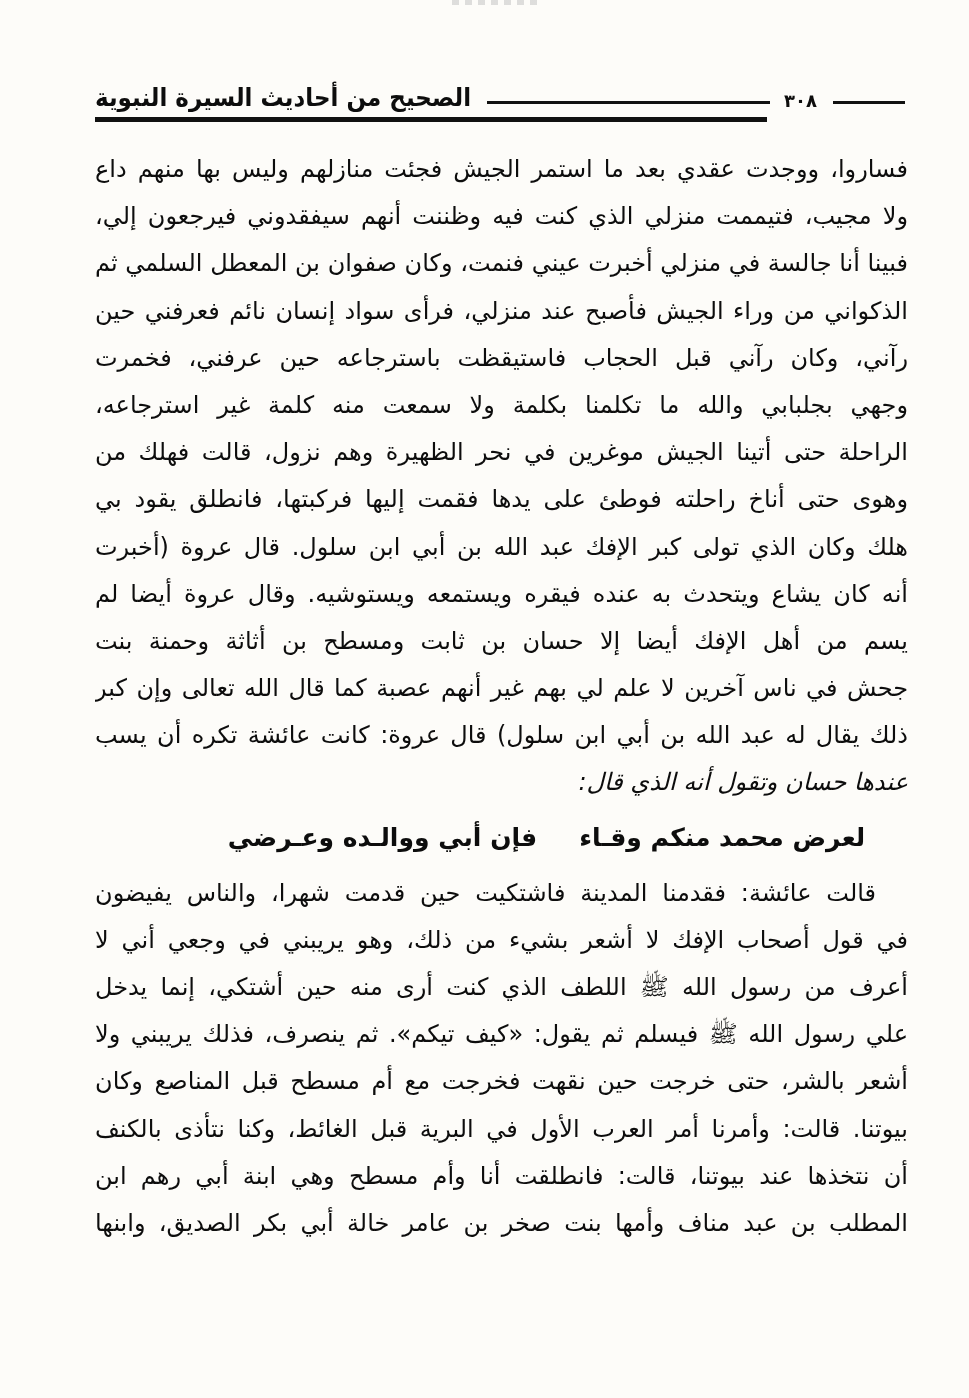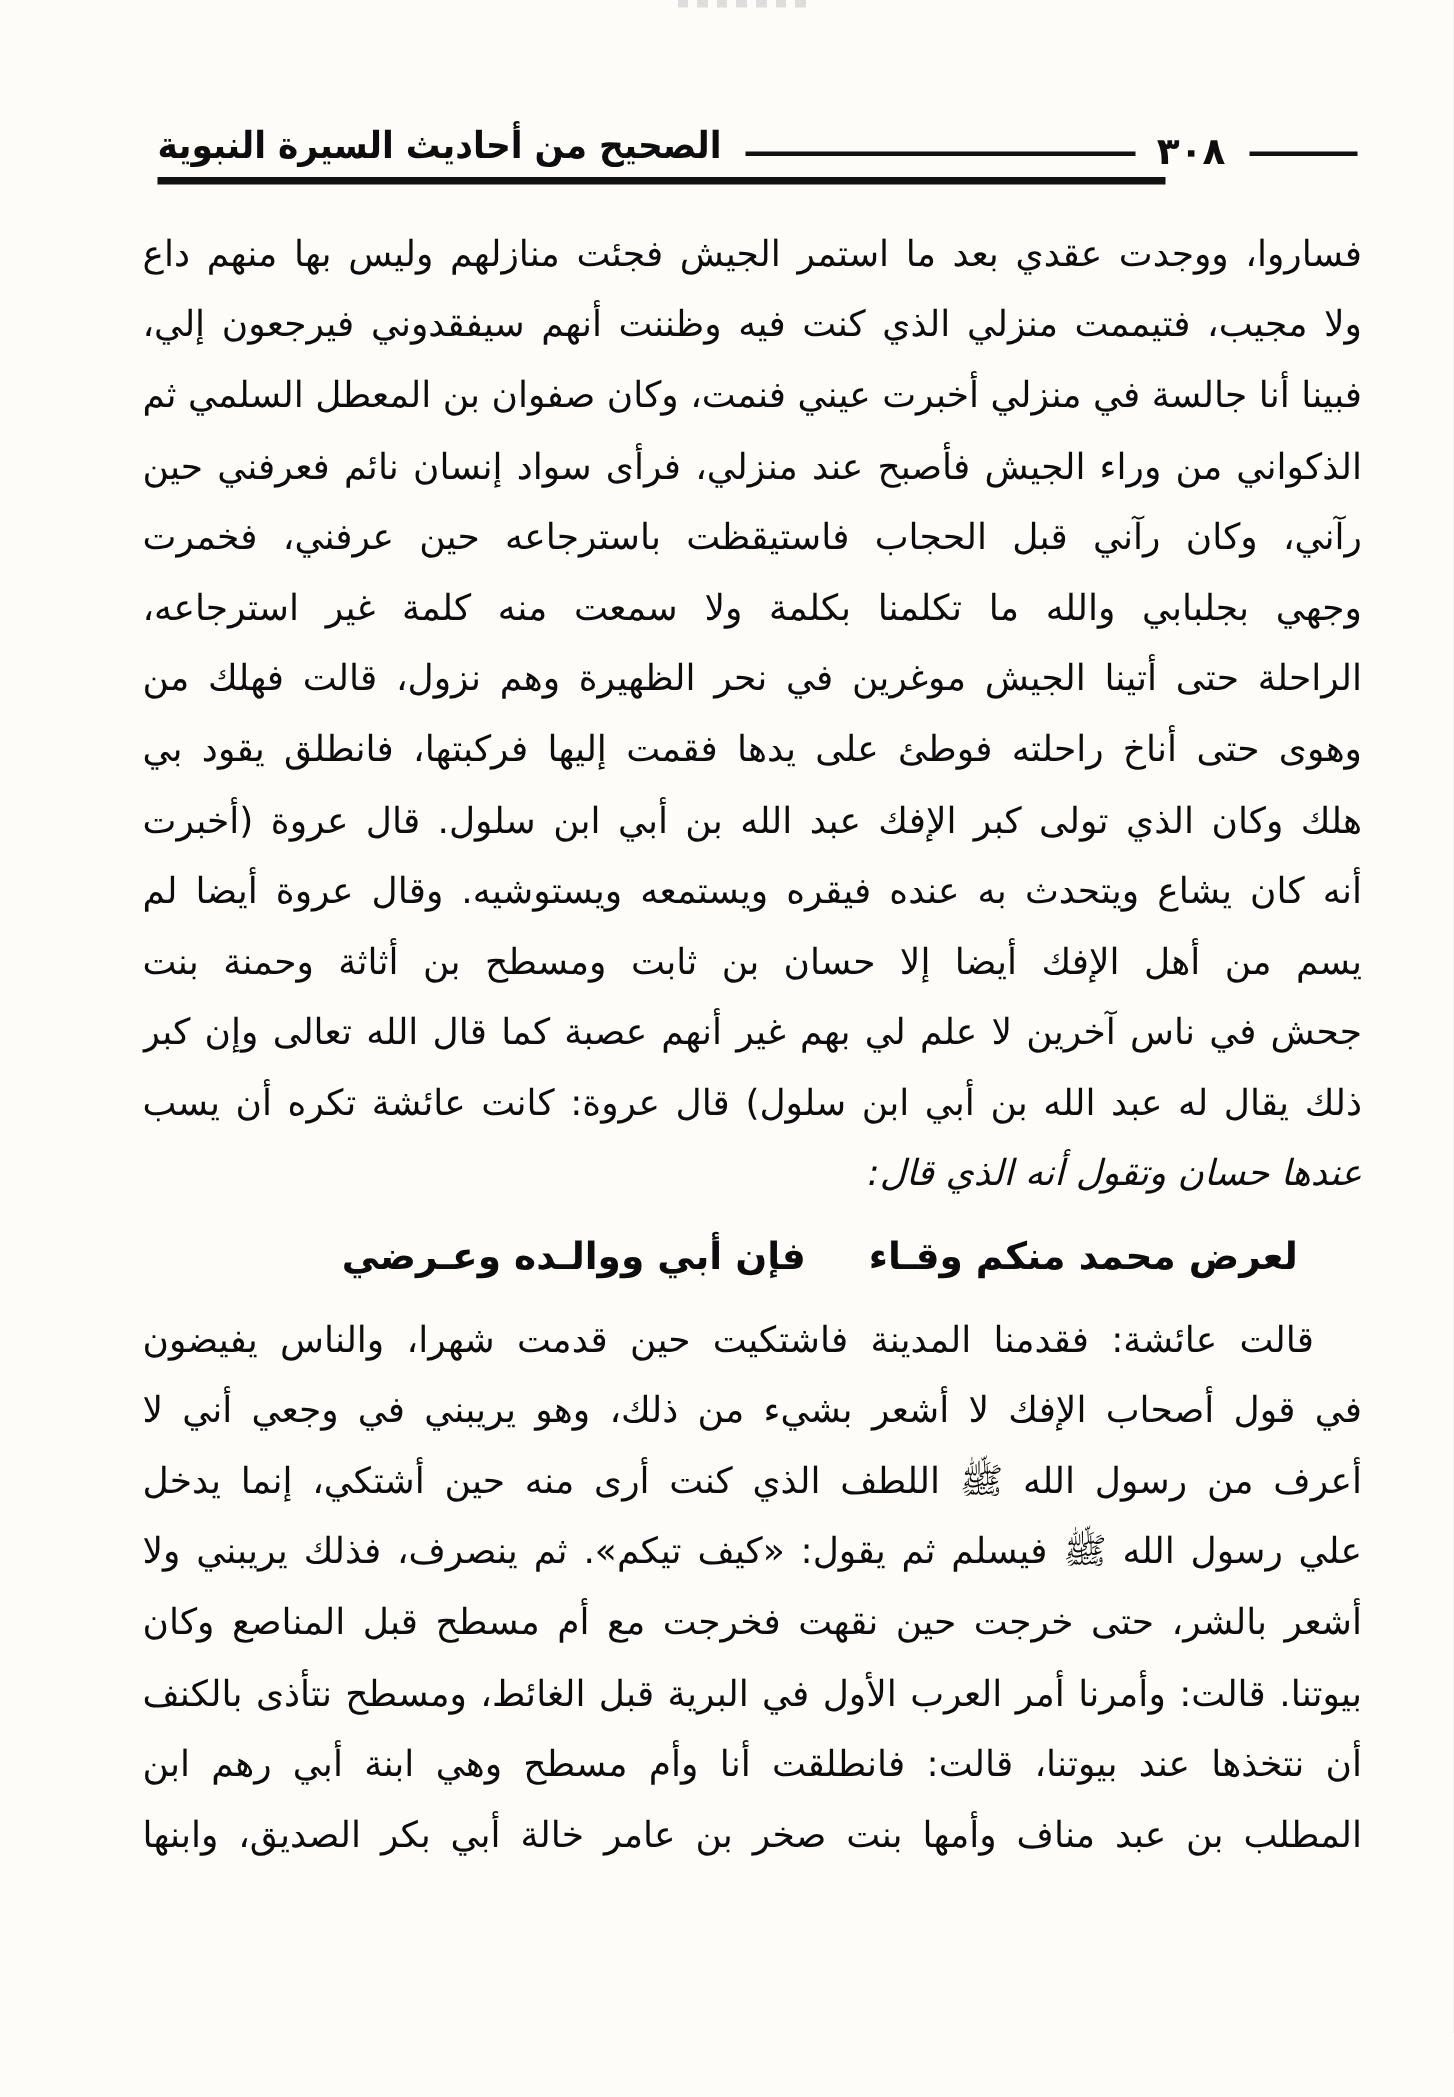--- a/index.html
+++ b/index.html
@@ -24,42 +24,42 @@
     left: 452px;
     width: 90px;
     height: 5px;
     background: repeating-linear-gradient(90deg, #c4c4c4 0 7px, transparent 7px 13px);
     opacity: 0.55;
   }
   
   .header {
     position: absolute;
     top: 80px;
-    left: 105px;
+    left: 95px;
     right: 64px;
   }
   .header-row {
     display: flex;
     align-items: center;
   }
   .book-title {
     font-size: 23px;
     font-weight: bold;
     white-space: nowrap;
     line-height: 34px;
     transform: scaleY(1.08);
   }
   .thin-rule {
     flex: 1;
     height: 3px;
     background: #111;
     margin: 10px 14px 0 16px;
   }
   .page-num {
-    font-size: 25px;
+    font-size: 18px;
     font-weight: bold;
     margin-top: 6px;
     letter-spacing: 2px;
   }
   .end-dash {
     width: 72px;
     height: 3px;
     background: #111;
     margin: 10px 0 0 16px;
   }
@@ -144,19 +144,19 @@
       <span class="hemistich">لعرض محمد منكم وقـاء</span>
       <span class="hemistich">فإن أبي ووالـده وعـرضي</span>
     </div>
 
     <div class="para" id="para2">
         <div class="text-line">قالت عائشة: فقدمنا المدينة فاشتكيت حين قدمت شهرا، والناس يفيضون</div>
         <div class="text-line">في قول أصحاب الإفك لا أشعر بشيء من ذلك، وهو يريبني في وجعي أني لا</div>
         <div class="text-line">أعرف من رسول الله ﷺ اللطف الذي كنت أرى منه حين أشتكي، إنما يدخل</div>
         <div class="text-line">علي رسول الله ﷺ فيسلم ثم يقول: «كيف تيكم». ثم ينصرف، فذلك يريبني ولا</div>
         <div class="text-line">أشعر بالشر، حتى خرجت حين نقهت فخرجت مع أم مسطح قبل المناصع وكان</div>
-        <div class="text-line">بيوتنا. قالت: وأمرنا أمر العرب الأول في البرية قبل الغائط، ومسطح نتأذى بالكنف</div>
+        <div class="text-line">بيوتنا. قالت: وأمرنا أمر العرب الأول في البرية قبل الغائط، وكنا نتأذى بالكنف</div>
         <div class="text-line">أن نتخذها عند بيوتنا، قالت: فانطلقت أنا وأم مسطح وهي ابنة أبي رهم ابن</div>
         <div class="text-line">المطلب بن عبد مناف وأمها بنت صخر بن عامر خالة أبي بكر الصديق، وابنها</div>
       </div>
 
   </main>
 </div>
 
 </body></html>

